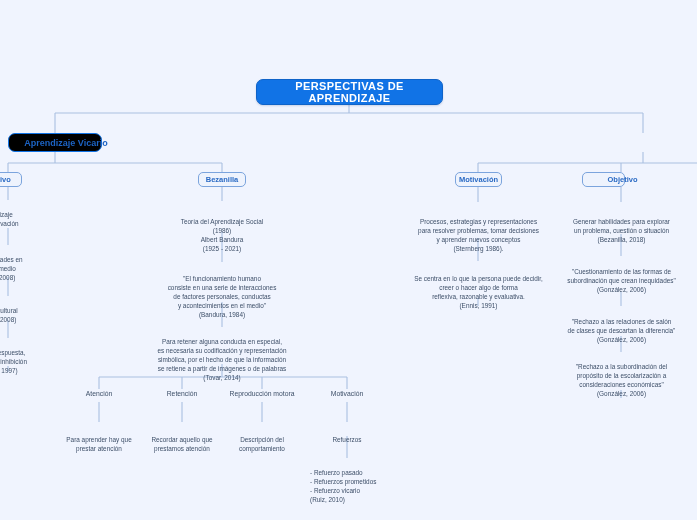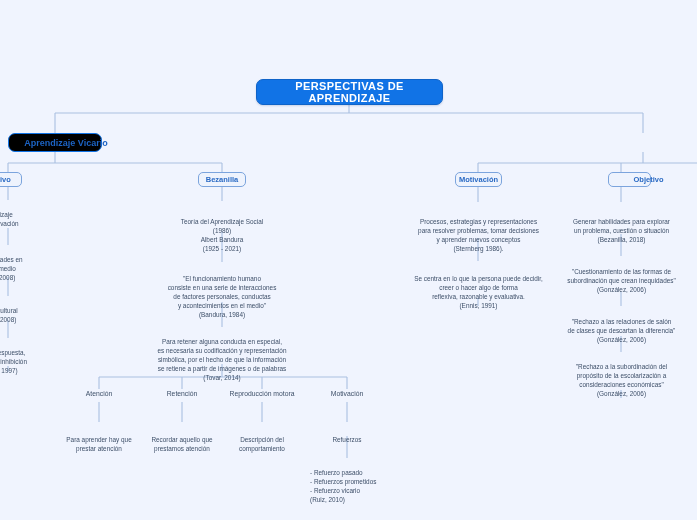--- a/index.html
+++ b/index.html
@@ -268,21 +268,21 @@
 (Sternberg 1986).</span>
   </div>
 
   <div class="node leaf" style="left:398px; top:265px; width:161px;">
     <span>Se centra en lo que la persona puede decidir,
 creer o hacer algo de forma
 reflexiva, razonable y evaluativa.
 (Ennis, 1991)</span>
   </div>
 
-  <div class="node pill" style="left:608px; top:172px; width:43px; height:15px;padding-left:38px;">
+  <div class="node pill" style="left:582px; top:172px; width:43px; height:15px;padding-left:38px;">
     <span>Objetivo</span>
   </div>
 
   <div class="node leaf" style="left:552px; top:208px; width:139px;">
     <span>Generar habilidades para explorar
 un problema, cuestión o situación
 (Bezanilla, 2018)</span>
   </div>
 
   <div class="node leaf" style="left:550px; top:258px; width:143px;">

